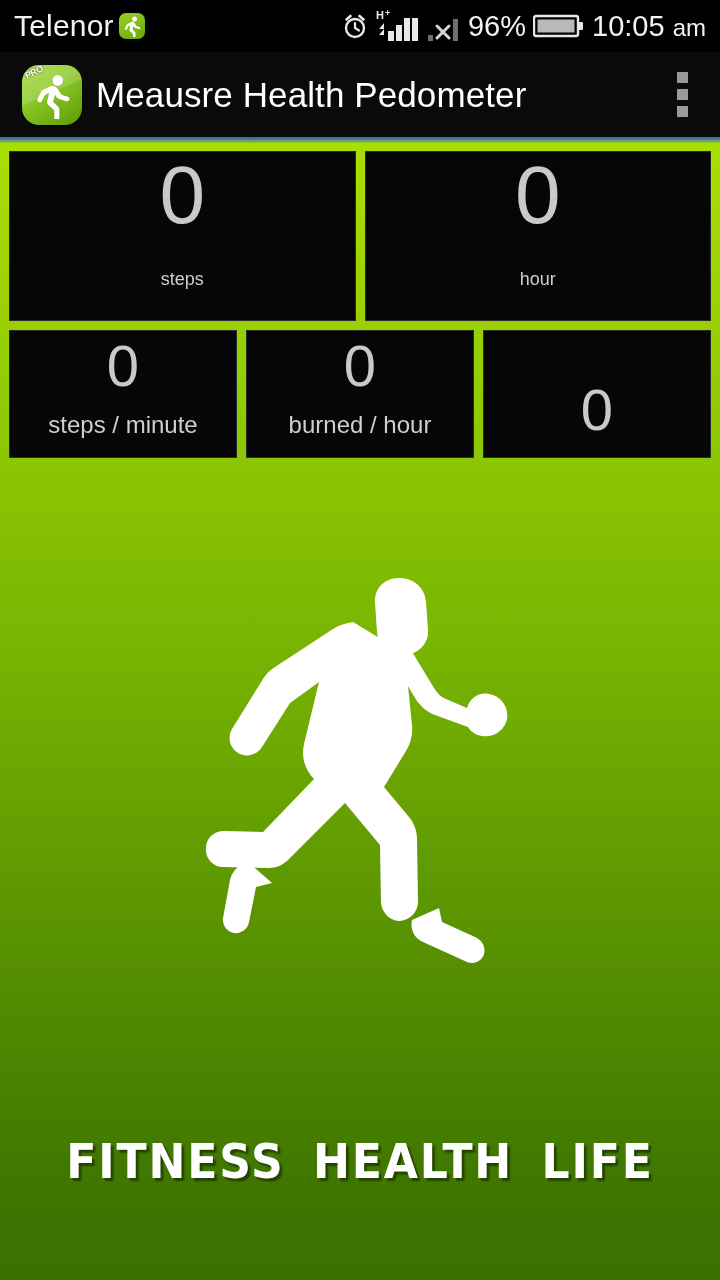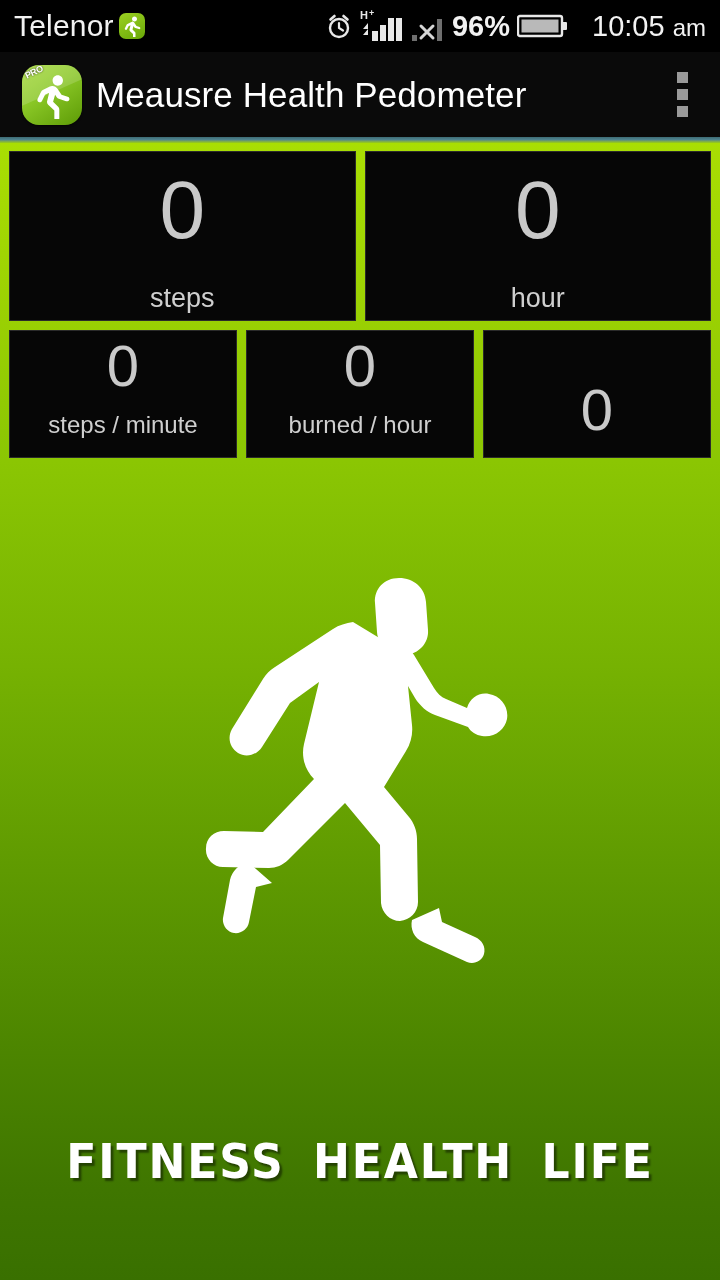--- a/index.html
+++ b/index.html
@@ -56,27 +56,26 @@
   .status-right {
     display: flex;
     align-items: center;
     gap: 7px;
   }
   .sb-icon { display: block; }
   #battery-pct {
     color: #f2f2f2;
     font-size: 29px;
     line-height: 1;
-    font-weight: bold;
   }
   #clock {
     color: #f2f2f2;
     font-size: 29px;
     line-height: 1;
-    margin-left: 16px;
+    margin-left: 0;
     white-space: nowrap;
   }
   #clock .ampm { font-size: 24px; }
 
   
   #action-bar {
     position: absolute;
     left: 0; top: 52px;
     width: 720px;
     height: 85px;
@@ -205,22 +204,22 @@
   }
   .stat-panel .label {
     color: #cfcfcf;
     line-height: 1;
   }
   .stat-panel.large .value {
     font-size: 82px;
     margin-bottom: 34px;
   }
   .stat-panel.large .label {
-    font-size: 27px;
-    margin-bottom: 8px;
+    font-size: 18px;
+    margin-bottom: 32px;
   }
   .stat-panel.small .value {
     font-size: 58px;
     margin-bottom: 18px;
   }
   .stat-panel.small .label {
     font-size: 24px;
     margin-bottom: 20px;
   }
 

